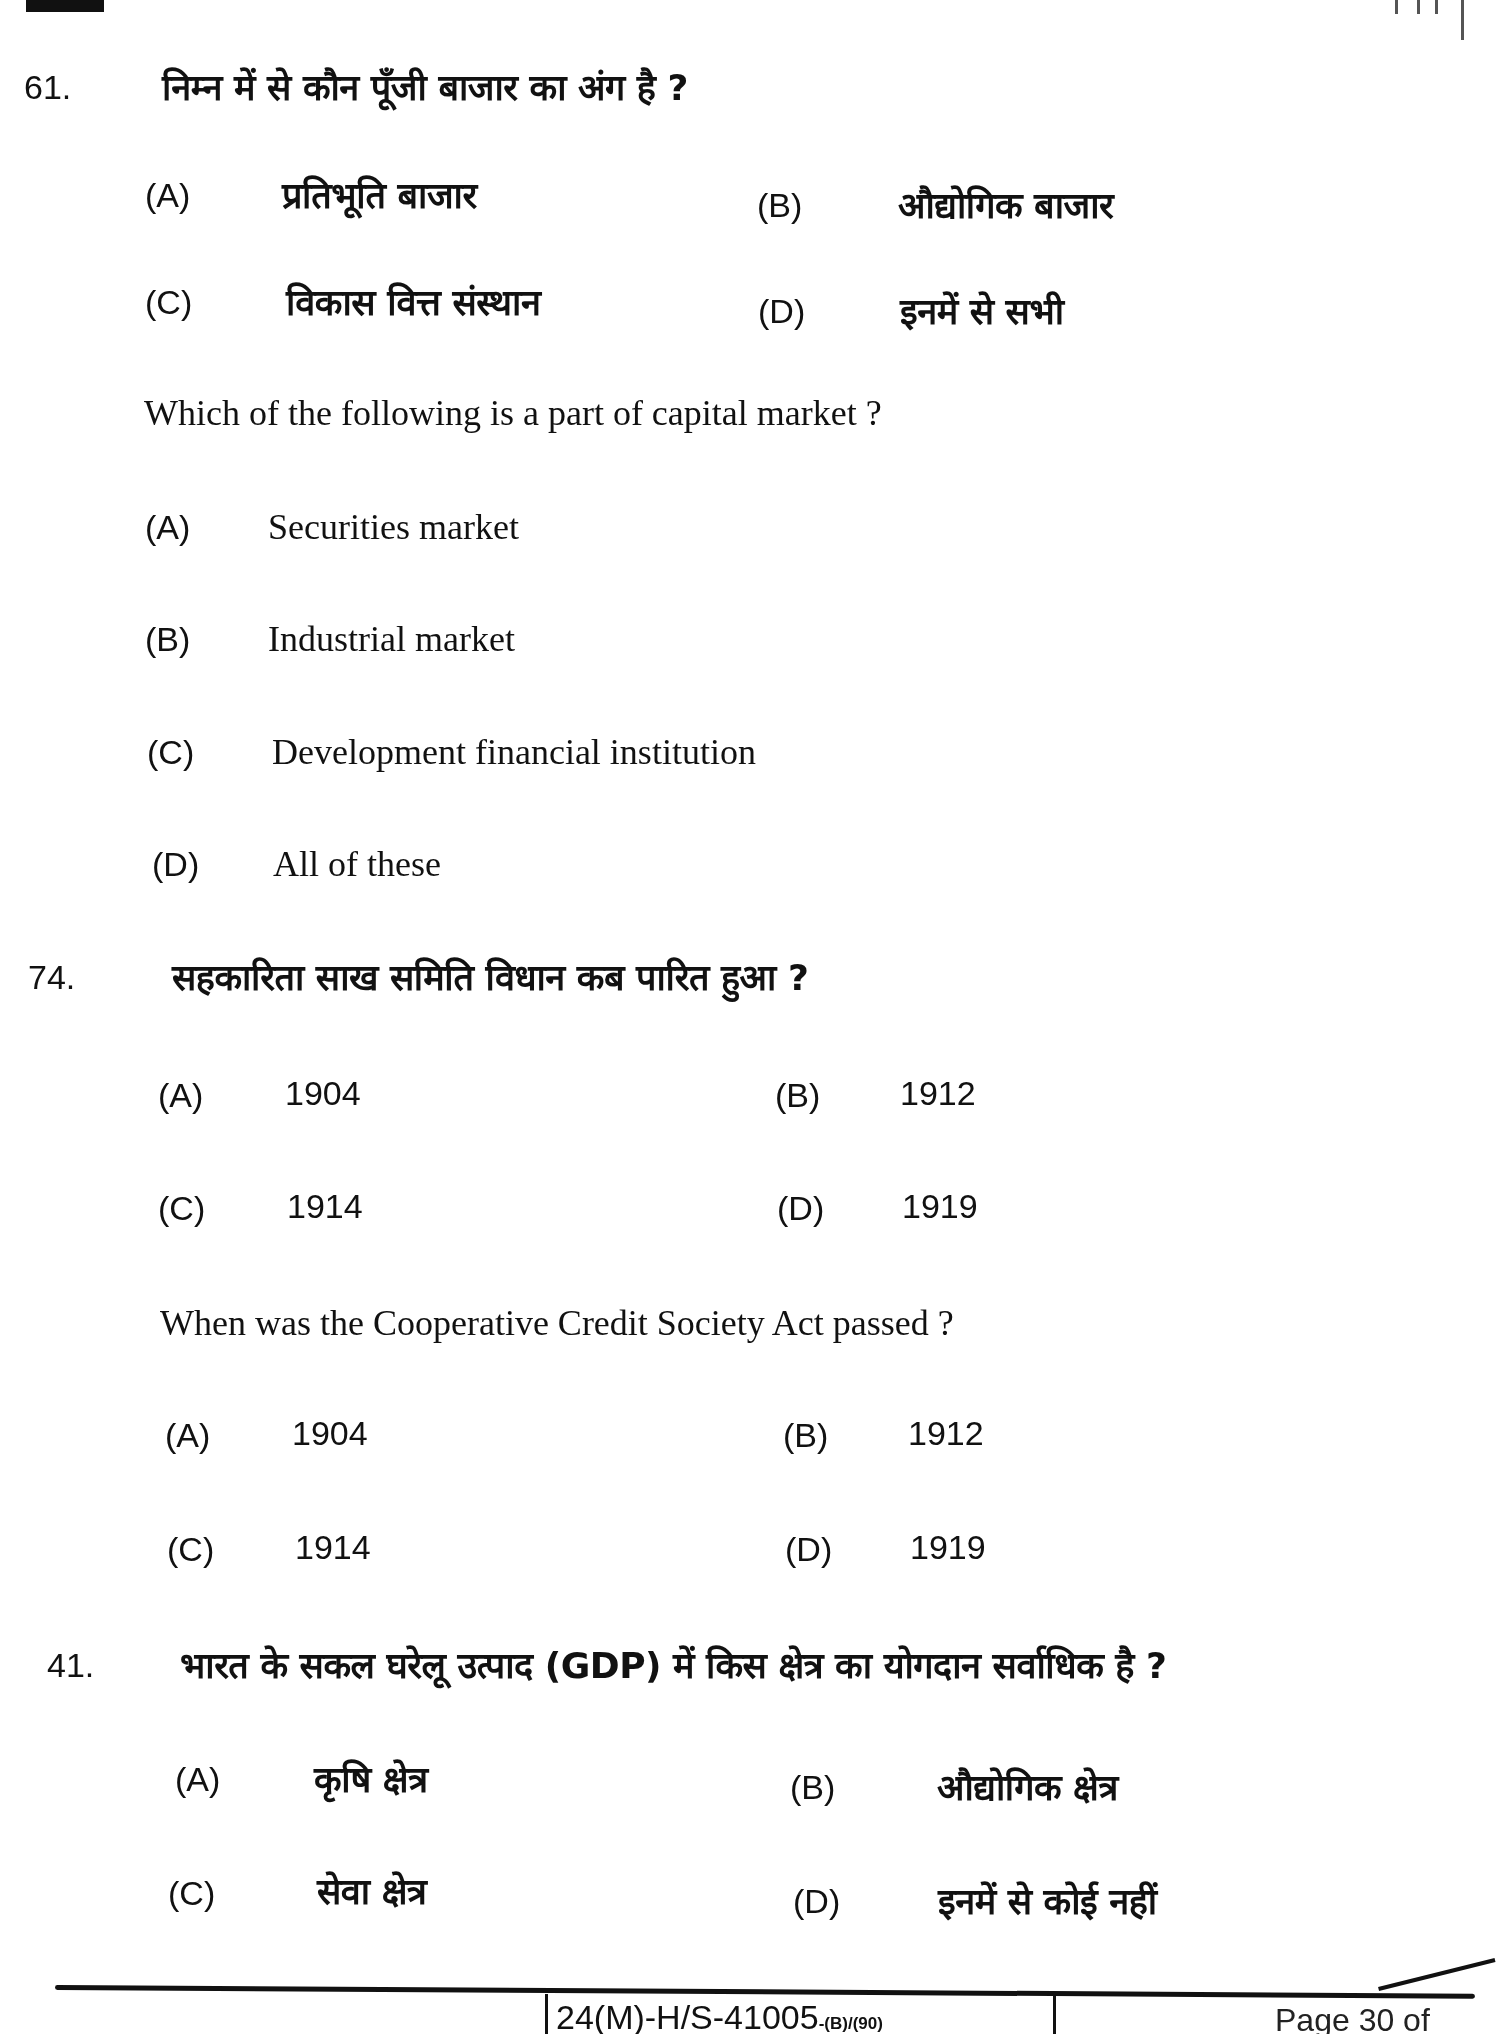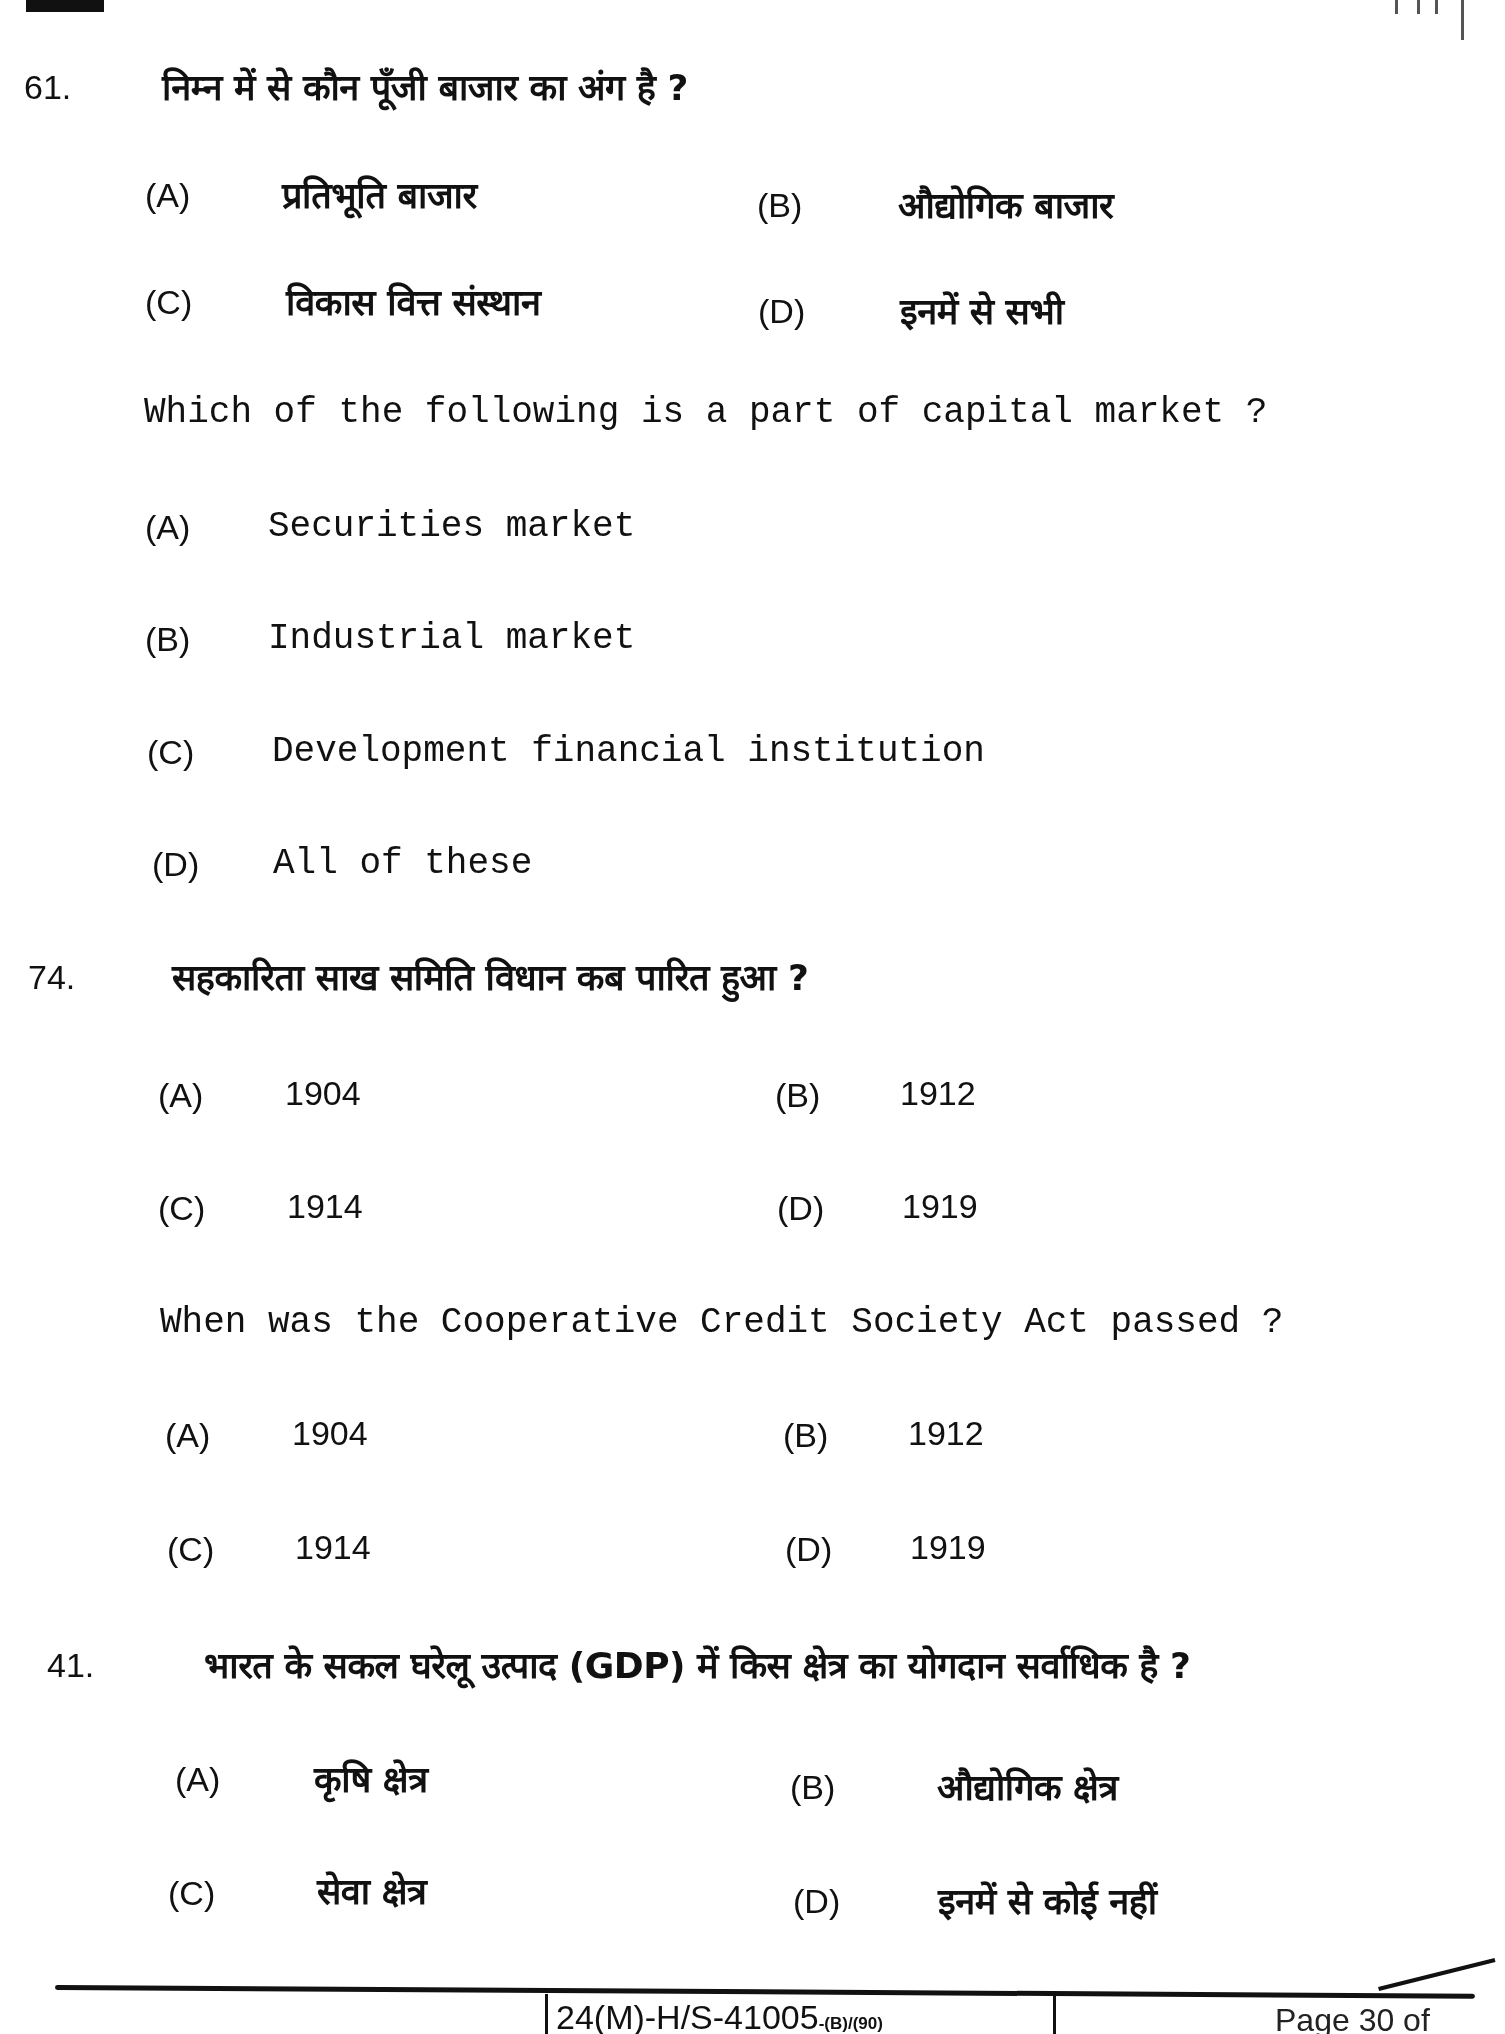--- a/index.html
+++ b/index.html
@@ -1,19 +1,19 @@
 <!DOCTYPE html>
 <html><head>
 <meta charset="utf-8">
 <style>
   html, body { margin:0; padding:0; background:#ffffff; }
   body { width:1505px; height:2034px; position:relative; overflow:hidden; color:#111; font-family:"DejaVu Serif", serif; }
   .abs { position:absolute; white-space:nowrap; }
   .hi { font-family:"DejaVu Sans", sans-serif; font-size:36px; font-weight:bold; letter-spacing:-0.5px;margin-left:20px; }
-  .en { font-family:Liberation Mono, monospace; font-size:36px; }
+  .en { font-family:Liberation Serif, serif; font-size:36px; }
   .num { font-family:"Liberation Sans", sans-serif; font-size:34px; }
   .lbl { font-family:"Liberation Sans", sans-serif; font-size:34px; }
   .corner { position:absolute; left:26px; top:0; width:78px; height:12px; background:#111; }
   .ticks { position:absolute; right:40px; top:0; width:100px; height:40px; }
   .ticks span { position:absolute; top:0; width:3px; height:14px; background:#555; }
   .rule { position:absolute; left:55px; top:1985px; width:1420px; height:5px; background:#111; border-radius:3px; transform:rotate(0.35deg); transform-origin:left center; }
   .rule2 { position:absolute; right:10px; top:1958px; width:120px; height:4px; background:#111; transform:rotate(-14deg); transform-origin:right center; }
   .codebox { position:absolute; left:545px; top:1994px; width:505px; height:45px; border-left:3px solid #111; border-right:3px solid #111; }
   .code { position:absolute; left:556px; top:1998px; font-family:"Liberation Sans", sans-serif; font-size:34px; }
   .code small { font-size:17px; font-weight:bold; }
@@ -68,21 +68,21 @@
 <div class="abs lbl" style="left:165px;top:1416px">(A)</div>
 <div class="abs num" style="left:292px;top:1414px">1904</div>
 <div class="abs lbl" style="left:783px;top:1416px">(B)</div>
 <div class="abs num" style="left:908px;top:1414px">1912</div>
 <div class="abs lbl" style="left:167px;top:1530px">(C)</div>
 <div class="abs num" style="left:295px;top:1528px">1914</div>
 <div class="abs lbl" style="left:785px;top:1530px">(D)</div>
 <div class="abs num" style="left:910px;top:1528px">1919</div>
 
 <div class="abs num" style="left:47px;top:1646px">41.</div>
-<div class="abs hi" style="left:184px;top:1640px">भारत के सकल घरेलू उत्पाद (GDP) में किस क्षेत्र का योगदान सर्वाधिक है ?</div>
+<div class="abs hi" style="left:160px;top:1640px">भारत के सकल घरेलू उत्पाद (GDP) में किस क्षेत्र का योगदान सर्वाधिक है ?</div>
 
 <div class="abs lbl" style="left:175px;top:1760px">(A)</div>
 <div class="abs hi" style="left:294px;top:1754px">कृषि क्षेत्र</div>
 <div class="abs lbl" style="left:790px;top:1768px">(B)</div>
 <div class="abs hi" style="left:917px;top:1762px">औद्योगिक क्षेत्र</div>
 <div class="abs lbl" style="left:168px;top:1874px">(C)</div>
 <div class="abs hi" style="left:297px;top:1866px">सेवा क्षेत्र</div>
 <div class="abs lbl" style="left:793px;top:1882px">(D)</div>
 <div class="abs hi" style="left:918px;top:1876px">इनमें से कोई नहीं</div>
 

